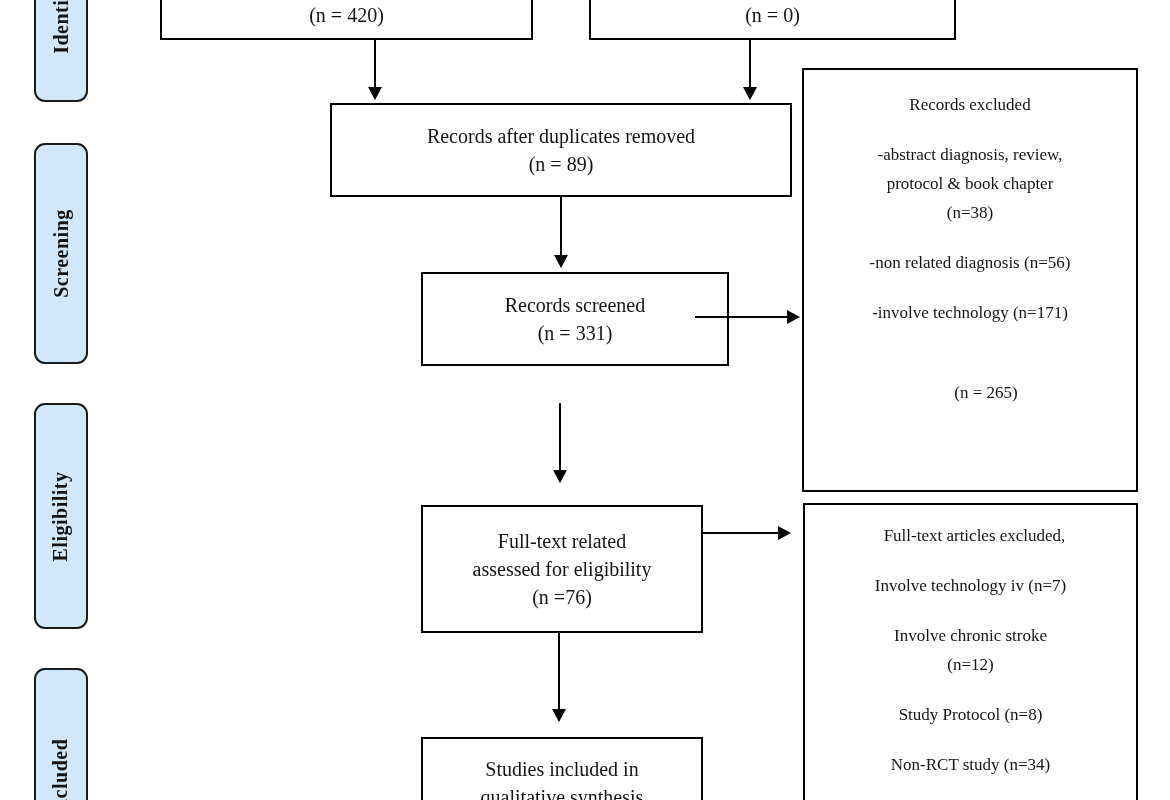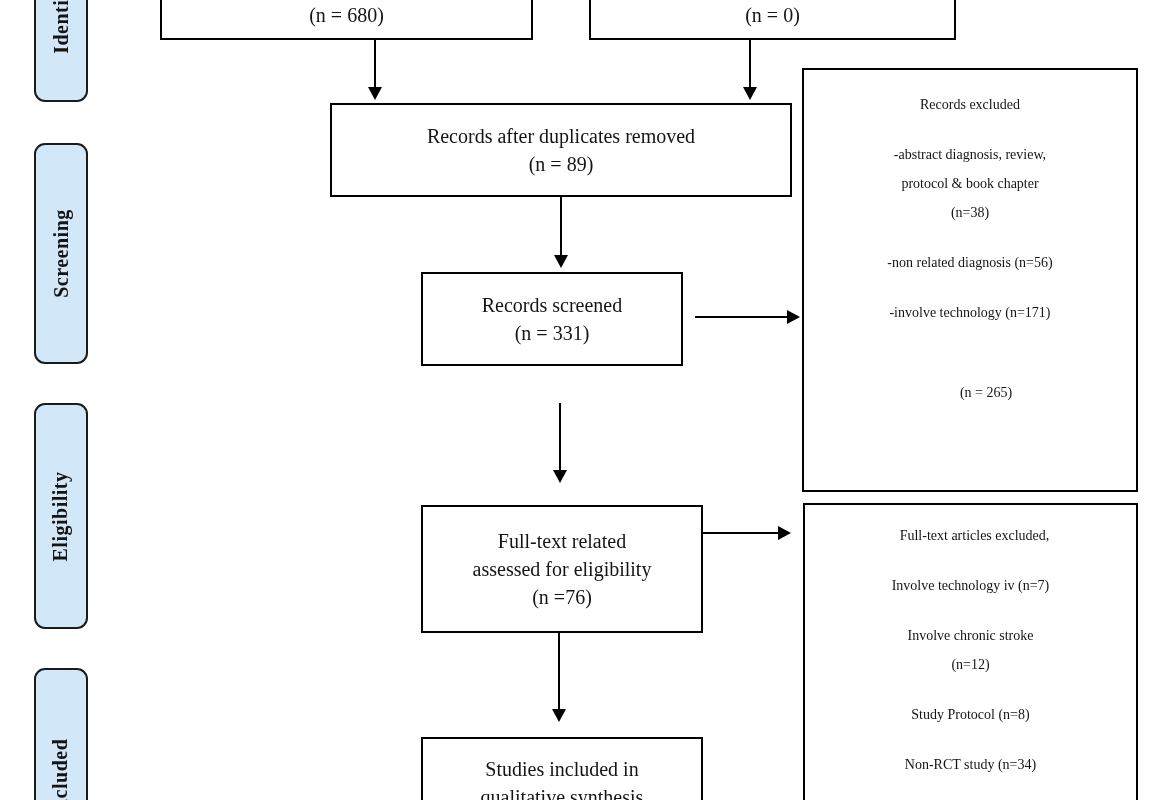--- a/index.html
+++ b/index.html
@@ -58,21 +58,21 @@
     justify-content: flex-end;
     padding-bottom: 9px;
   }
   .fbox.toppad {
     display: flex;
     flex-direction: column;
     align-items: center;
     padding-top: 16px;
   }
   .excl {
-    font-size: 14px;
+    font-size: 17px;
     line-height: 29px;
   }
   .excl .bx-title { margin-top: 20px; }
   .excl .bx-par   { margin-top: 21px; }
   .excl .bx-total { margin-top: 51px; padding-left: 32px; }
   
   .shaft-v { position: absolute; width: 2px; background: #000; }
   .shaft-h { position: absolute; height: 2px; background: #000; }
   .head-down {
     position: absolute; width: 0; height: 0;
@@ -99,32 +99,32 @@
     <span class="stage-text">Screening</span>
   </div>
   <div class="stage" style="left:34px; top:403px; height:226px;">
     <span class="stage-text">Eligibility</span>
   </div>
   <div class="stage" style="left:34px; top:668px; height:220px;">
     <span class="stage-text">Included</span>
   </div>
 
   <div class="fbox bottom" style="left:160px; top:-62px; width:373px; height:102px;">
-    <div>(n = 680)</div>
+    <div>(n = 420)</div>
   </div>
   <div class="fbox bottom" style="left:589px; top:-62px; width:367px; height:102px;">
     <div>(n = 0)</div>
   </div>
 
   <div class="fbox center" style="left:330px; top:103px; width:462px; height:94px;">
     <div>Records after duplicates removed</div>
     <div>(n = 89)</div>
   </div>
 
-  <div class="fbox center" style="left:421px; top:272px; width:262px; height:94px;">
+  <div class="fbox center" style="left:421px; top:272px; width:308px; height:94px;">
     <div>Records screened</div>
     <div>(n = 331)</div>
   </div>
 
   <div class="fbox excl" style="left:802px; top:68px; width:336px; height:424px;">
     <div class="bx-title">Records excluded</div>
     <div class="bx-par">
       <div>-abstract diagnosis, review,</div>
       <div>protocol &amp; book chapter</div>
       <div>(n=38)</div>

